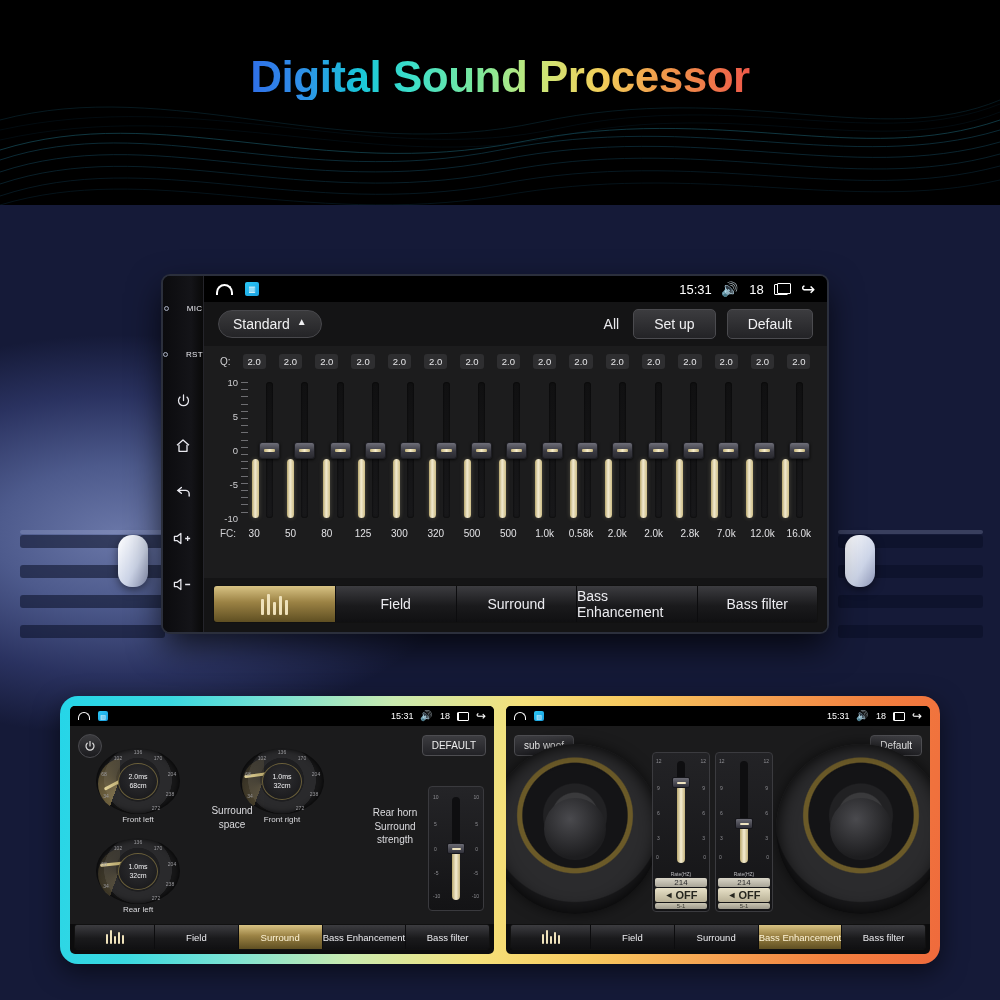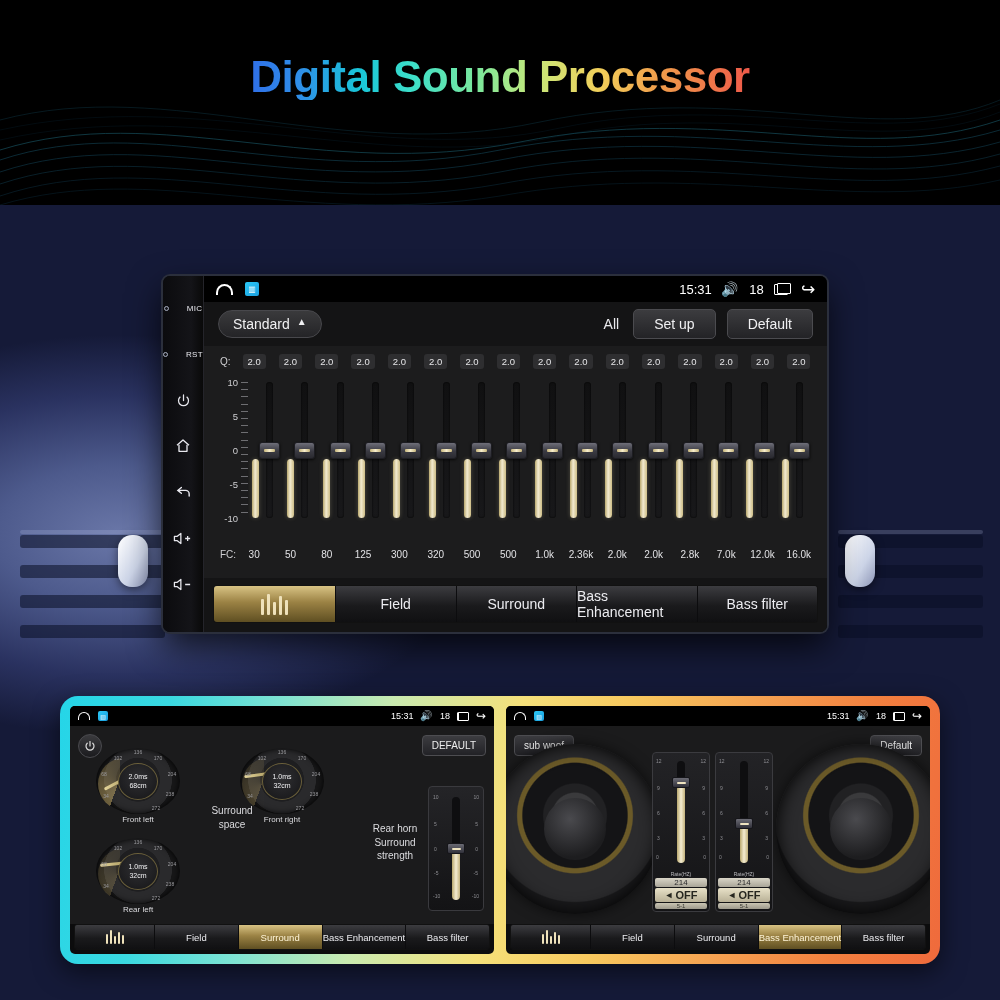--- a/index.html
+++ b/index.html
@@ -167,21 +167,21 @@
     background:linear-gradient(180deg,#6e6e78,#3a3a42 55%,#2a2a30);
     border:1px solid #1d1d22;
     box-shadow:0 1px 3px rgba(0,0,0,.7);
     display:flex; align-items:center; justify-content:center;
   }
   .sthumb i {
     display:block; width:11px; height:3px; border-radius:1px;
     background:linear-gradient(90deg,#c5b47a,#f6eccc,#c5b47a);
   }
 
-  .fcrow { display:flex; align-items:center; height:20px; padding-left:6px; margin-top:18px;}
+  .fcrow { display:flex; align-items:flex-start; height:20px; padding-left:6px; margin-top:2px;}
   .fclabel { color:#cfcfd2; font-size:10px; width:16px; }
   .fccells { flex:1; display:flex; }
   .fccell { flex:1; text-align:center; color:#e2e2e5; font-size:10px; }
 
   
   .tabbar {
     height:38px; margin:7px 9px 9px 9px; display:flex;
     border-radius:4px; overflow:hidden;
     background:linear-gradient(180deg,#3b3b3e,#161618);
     border:1px solid #111;
@@ -662,21 +662,21 @@
         <div class="fccells" id="fc-cells">
             <div class="fccell">30</div>
             <div class="fccell">50</div>
             <div class="fccell">80</div>
             <div class="fccell">125</div>
             <div class="fccell">300</div>
             <div class="fccell">320</div>
             <div class="fccell">500</div>
             <div class="fccell">500</div>
             <div class="fccell">1.0k</div>
-            <div class="fccell">2.36k</div>
+            <div class="fccell">0.58k</div>
             <div class="fccell">2.0k</div>
             <div class="fccell">2.0k</div>
             <div class="fccell">2.8k</div>
             <div class="fccell">7.0k</div>
             <div class="fccell">12.0k</div>
             <div class="fccell">16.0k</div>
           </div>
       </div>
     </div>
 
@@ -786,21 +786,21 @@
         </div>
         <div class="klabel">Rear left</div>
       </div>
 
 
       <div class="mid-label" style="left:131px; top:78px; width:62px;">
         <div>Surround</div>
         <div>space</div>
       </div>
 
-      <div class="mid-label" style="left:288px; top:96px; width:74px;">
+      <div class="mid-label" style="left:288px; top:80px; width:74px;">
         <div>Rear horn</div>
         <div>Surround</div>
         <div>strength</div>
       </div>
 
       <div class="rearslider">
         <div class="rs-scale">
           <span style="left:0; top:2px;">10</span>
           <span style="left:1px; top:27%;">5</span>
           <span style="left:1px; top:50%;">0</span>

